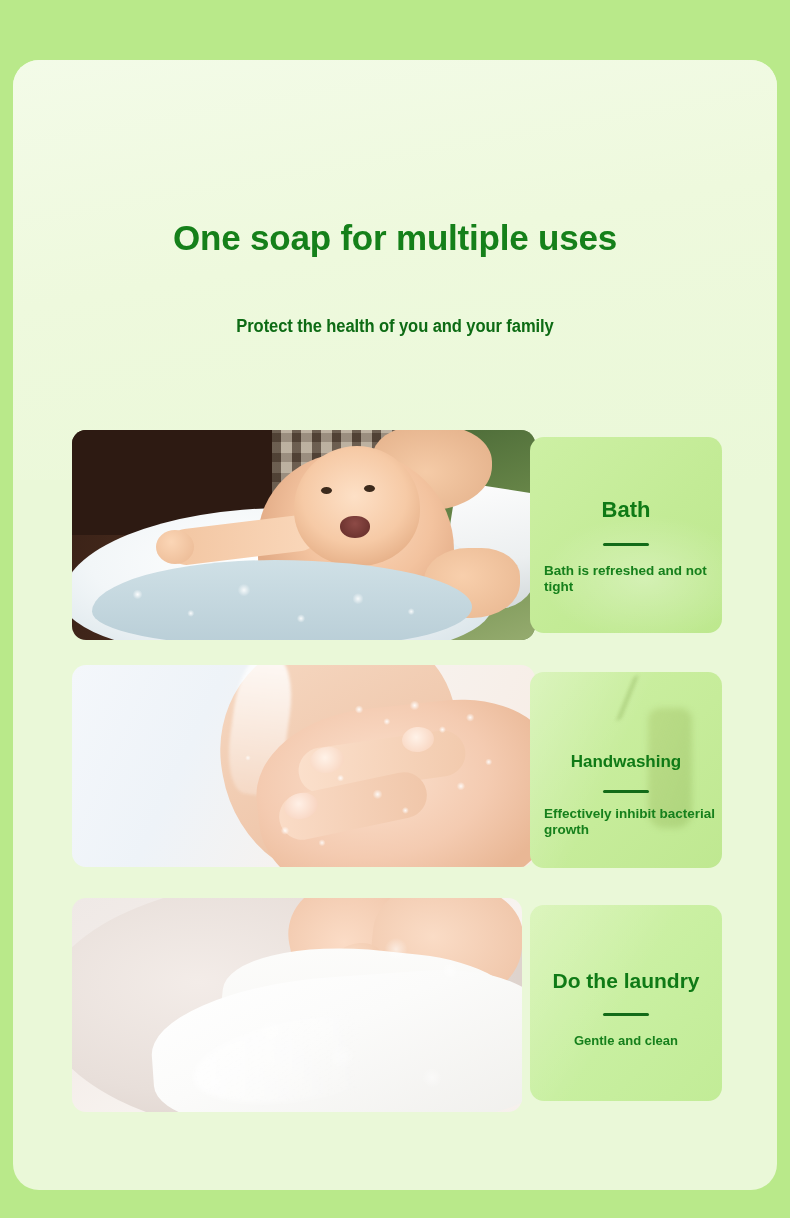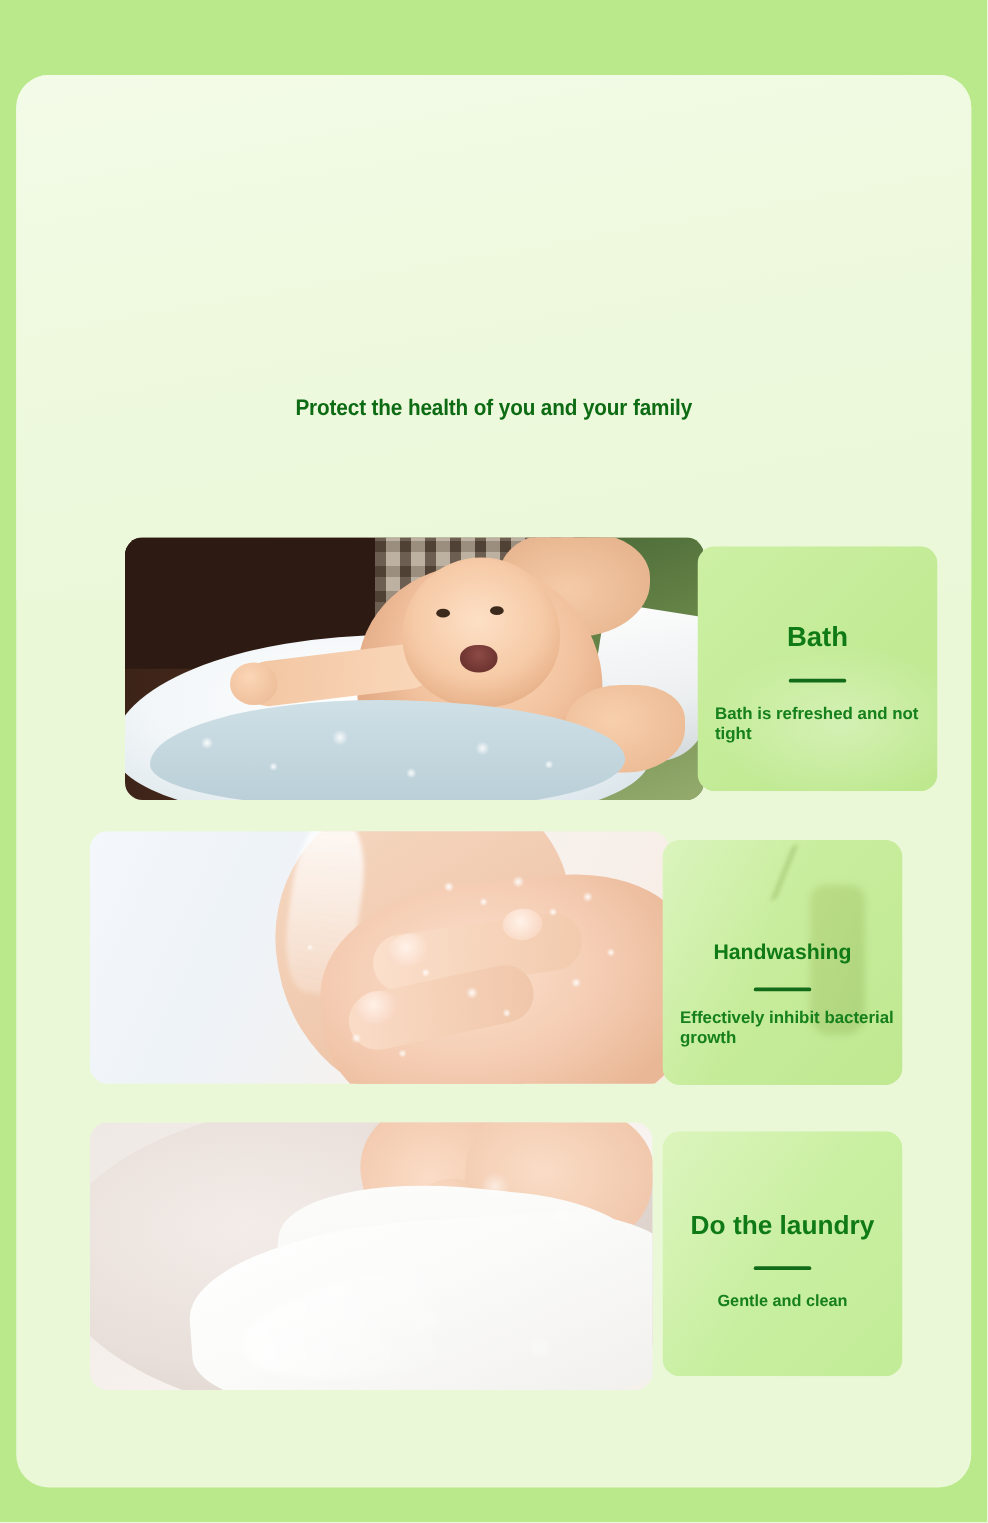--- a/index.html
+++ b/index.html
@@ -108,21 +108,21 @@
     position: absolute;
     left: 14px;
     right: 6px;
     font-size: 13.5px;
     font-weight: bold;
     color: #16801c;
     line-height: 1.22;
   }
 
   
-  #row1 { left: 72px; top: 430px; width: 650px; height: 212px; margin-left: 28px; }
+  #row1 { left: 72px; top: 430px; width: 650px; height: 212px; }
   #row1 .photo { width: 463px; height: 210px; }
   #row1 .textpanel {
     background:
       radial-gradient(ellipse 150px 90px at 60% 72%, rgba(255,255,255,.30), rgba(255,255,255,0) 70%),
       linear-gradient(135deg, #cdf0a4 0%, #c3eb96 55%, #bde88e 100%);
   }
   #row1 .tp-title { top: 60px; font-size: 22px; text-align: center; }
   #row1 .tp-rule  { top: 106px; left: 50%; margin-left: -23px; }
   #row1 .tp-desc  { top: 126px; }
 
@@ -275,20 +275,21 @@
 </style>
 </head>
 <body>
 
 <div class="poster">
 
   <div class="panel">
     <div class="panel-sheen"></div>
   </div>
 
+  <div class="title">One soap for multiple uses</div>
 
   <div class="subtitle">Protect the health of you and your family</div>
 
   <div class="row" id="row1">
     <div class="photo">
       <div class="scene">
         <div class="bath-bg"></div>
         <div class="bath-wall"></div>
         <div class="bath-plaid"></div>
         <div class="bath-trees"></div>

